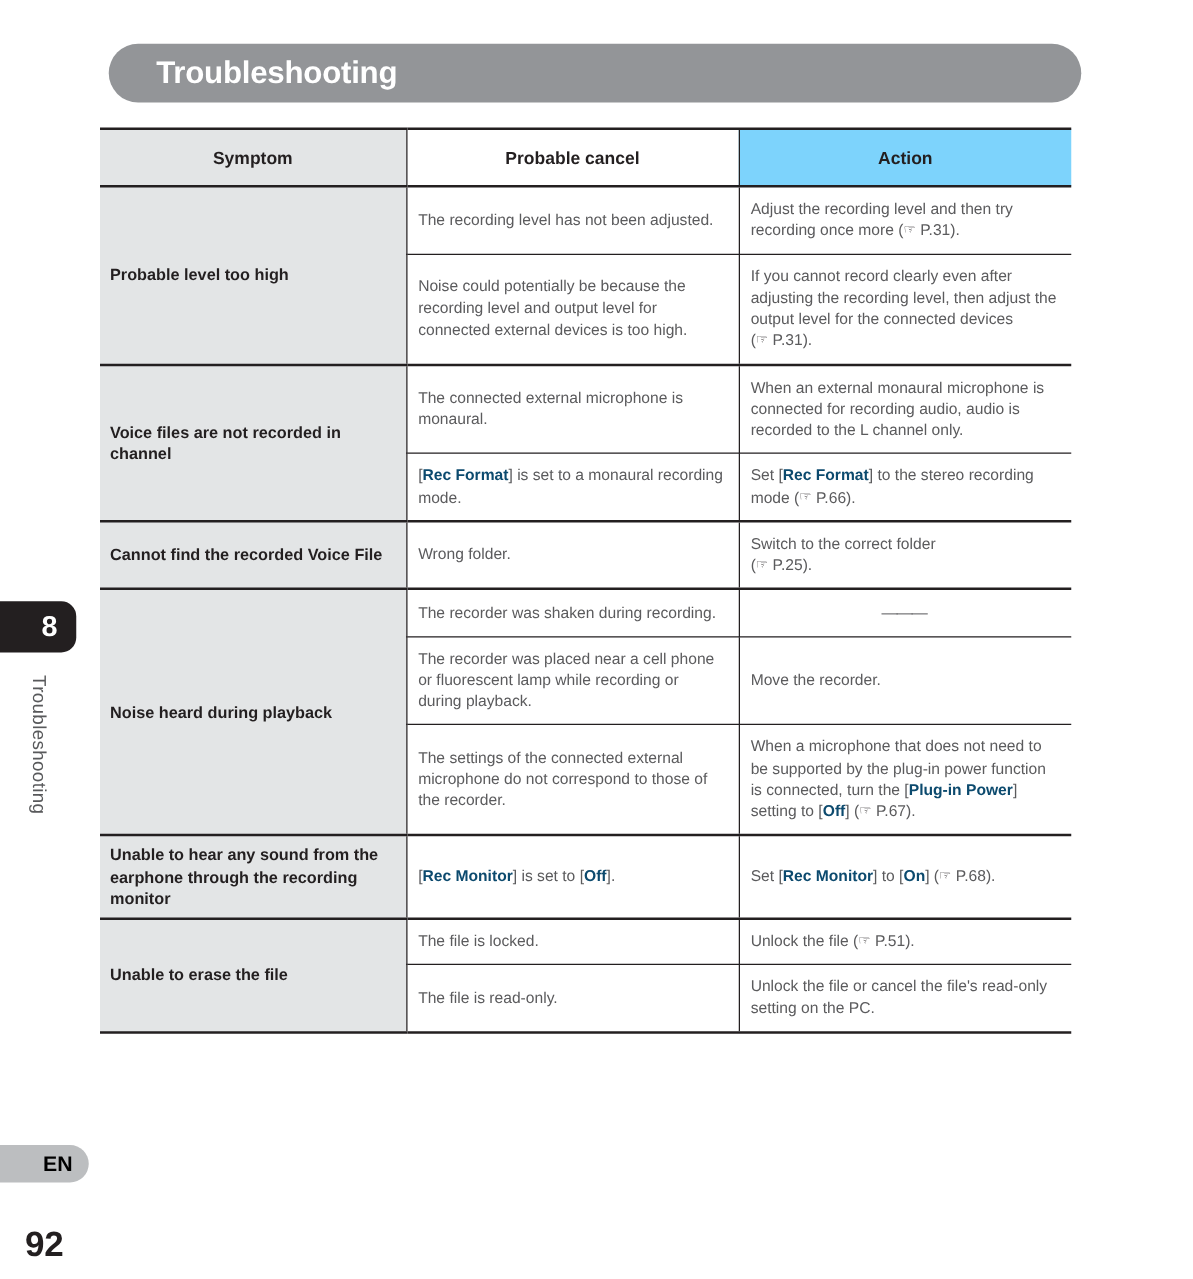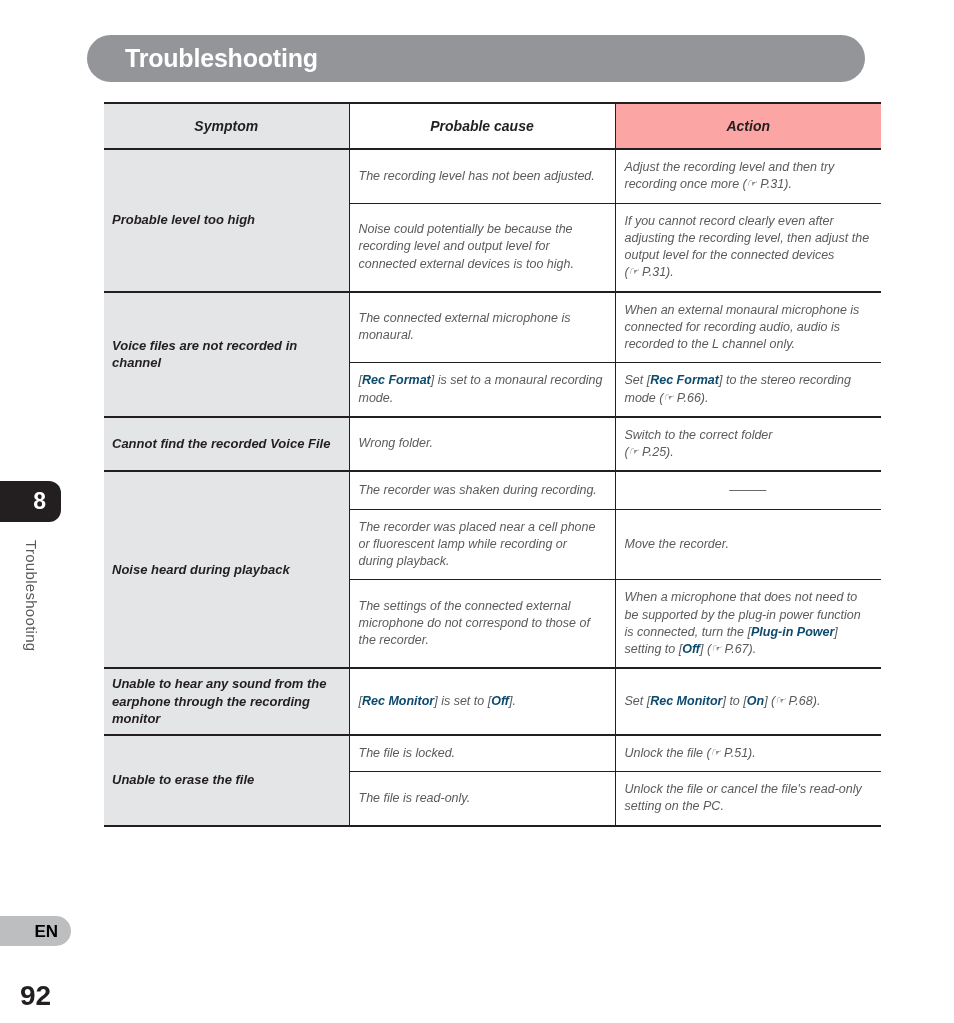--- a/index.html
+++ b/index.html
@@ -105,26 +105,25 @@
     text-align: center;
     color: #231f20;
     font-size: 28px;
     font-weight: bold;
     line-height: 1;
   }
 
   
   .ts-table {
     position: absolute;
-    left: 104px;
+    left: 80px;
     top: 102px;
     width: 777px;
     border-collapse: collapse;
     table-layout: fixed;
-    font-style: italic;
   }
   .ts-table col.c-symptom { width: 245px; }
   .ts-table col.c-cause   { width: 266px; }
   .ts-table col.c-action  { width: 266px; }
 
   .ts-table th, .ts-table td {
     vertical-align: middle;
     padding: 0;
     border: 0;
   }
@@ -140,21 +139,21 @@
     color: #231f20;
   }
   .ts-table thead th.h-symptom {
     background: #e3e5e6;
     border-right: 1.6px solid #231f20;
   }
   .ts-table thead th.h-cause {
     background: #ffffff;
     border-right: 1.6px solid #231f20;
   }
-  .ts-table thead th.h-action { background: #fca5a5; }
+  .ts-table thead th.h-action { background: #7dd3fc; }
 
   
   td.symptom {
     background: #e3e5e6;
     border-right: 1.6px solid #231f20;
     border-bottom: 2.5px solid #231f20;
     font-size: 13px;
     font-weight: bold;
     color: #231f20;
     line-height: 1.35;
@@ -201,21 +200,21 @@
 
 <table class="ts-table">
   <colgroup>
     <col class="c-symptom">
     <col class="c-cause">
     <col class="c-action">
   </colgroup>
   <thead>
     <tr>
       <th class="h-symptom">Symptom</th>
-      <th class="h-cause">Probable cause</th>
+      <th class="h-cause">Probable cancel</th>
       <th class="h-action">Action</th>
     </tr>
   </thead>
   <tbody id="table-body">
       <tr>
         <td class="symptom" rowspan="2">Probable level too high</td>
         <td class="cause inner-sep">The recording level has not been adjusted.</td>
         <td class="action inner-sep">Adjust the recording level and then try recording once more (<span class="ref"><span class="hand">☞</span> P.31)</span>.</td>
       </tr>
       <tr>

